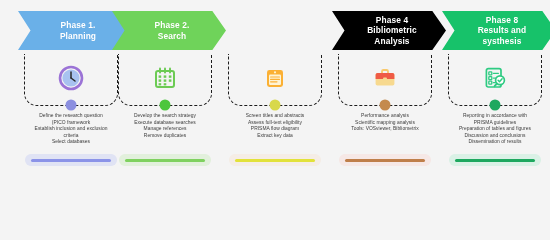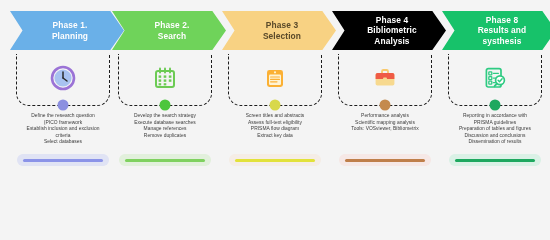--- a/index.html
+++ b/index.html
@@ -13,21 +13,21 @@
     position:relative;
     width:550px;height:175px;
     background:#f4f4f4;
   }
   .phases{
     position:absolute;left:0;top:0;width:550px;height:175px;
   }
   .phase{
     position:absolute;top:0;width:110px;height:175px;
   }
-  .phase:nth-child(1){left:8px;padding-left:36px;}
+  .phase:nth-child(1){left:16px;padding-left:36px;}
   .phase:nth-child(2){left:110px;}
   .phase:nth-child(3){left:220px;}
   .phase:nth-child(4){left:330px;}
   .phase:nth-child(5){left:440px;}
 
   
   .chev{
     position:absolute;left:2px;top:11px;
     width:114px;height:39px;
     display:flex;align-items:center;justify-content:center;
@@ -150,24 +150,20 @@
       </div>
       <div class="steps">Develop the search strategy
 Execute database searches
 Manage references
 Remove duplicates</div>
       <div class="barglow" style="background:#bfe9ae;"></div>
       <div class="bar" style="background:#7fd15f;"></div>
     </div>
 
     <div class="phase">
-      <div class="chev" style="background:#f8d283;">
-        <div class="chev-label">Phase 3
-Selection</div>
-      </div>
       <div class="bracket">
         <div class="dot" style="background:#d8d84a;"></div>
       </div>
       <div class="iconwrap">
         <svg width="26" height="26" viewBox="0 0 26 26">
           <rect x="5" y="5" width="16" height="17" rx="2.4" fill="#fbb034"></rect>
           <rect x="7" y="9.6" width="12" height="10.4" rx="1.2" fill="#fff3d4"></rect>
           <g stroke="#fbb034" stroke-width="1.2" stroke-linecap="round">
             <line x1="8.6" y1="12" x2="17.4" y2="12"></line>
             <line x1="8.6" y1="14.4" x2="17.4" y2="14.4"></line>

